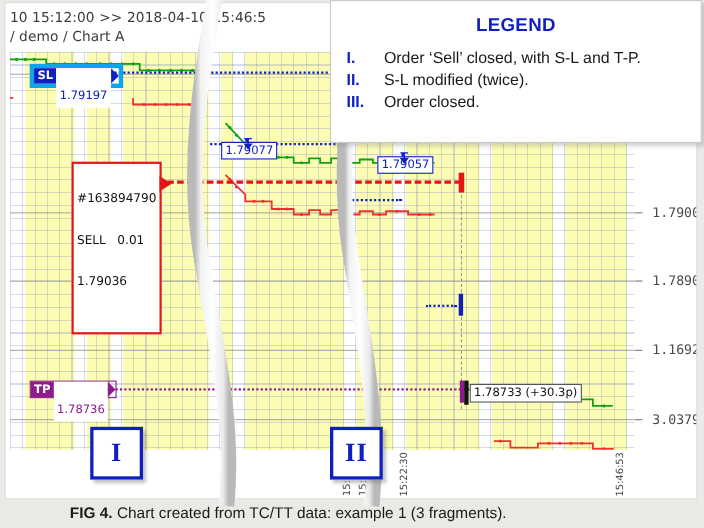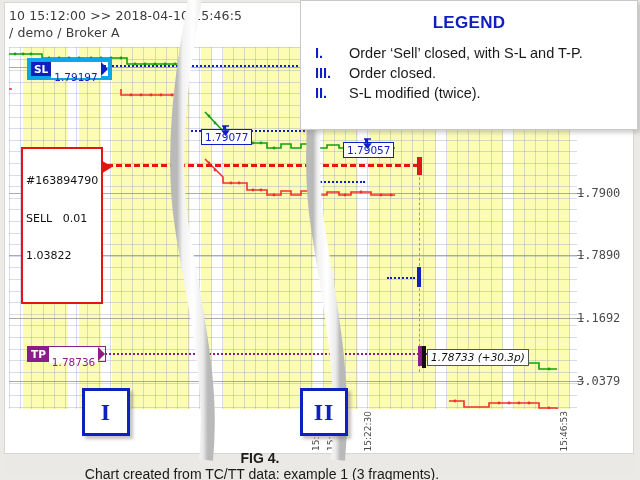--- a/index.html
+++ b/index.html
@@ -55,21 +55,21 @@
        rgba(120,140,190,.30) 0 1px, transparent 1px 11.6px);
   }
   .grid-major{position:absolute;left:0;right:0;height:1px;background:#8f8f8f;opacity:.75;}
 
   
   .pricescale{
     position:absolute;left:572px;top:44px;width:56px;height:406px;
     background:#ffffff;
   }
   .pricescale .tick{
-    position:absolute;left:0;color:#4a4a4a;font-size:12px;
+    position:absolute;left:16px;color:#4a4a4a;font-size:12px;
     font-family:"DejaVu Sans Mono", monospace;white-space:nowrap;
   }
   .tickmark{position:absolute;left:0;width:7px;height:1px;background:#7c7c7c;}
 
   
   .timescale{
     position:absolute;left:4px;top:406px;width:568px;height:44px;
     background:#ffffff;overflow:hidden;
   }
   .tlabel{
@@ -88,21 +88,21 @@
   .lvl-tp{border-top:2px dotted #8c1c8c;}
   .lvl-open{border-top:3px dashed #e41515;}
 
   
   .chip{
     position:absolute;display:flex;align-items:stretch;height:14px;
     font-size:10.5px;font-family:"DejaVu Sans", sans-serif;line-height:14px;
     white-space:nowrap;
   }
   .chip .tag{padding:0 3px;color:#fff;font-weight:bold;}
-  .chip .val{padding:8px 3px;background:#fff;}
+  .chip .val{padding:18px 3px;background:#fff;}
   .chip.sl{border:4px solid #0ea5e9;}
   .chip.sl .tag{background:#1020c0;}
   .chip.sl .val{color:#1020c0;}
   .chip.tp{border:1px solid #8c1c8c;}
   .chip.tp .tag{background:#8c1c8c;}
   .chip.tp .val{color:#8c1c8c;}
   .chip .arrow{
     width:0;height:0;border-top:7px solid transparent;border-bottom:7px solid transparent;
     align-self:center;
   }
@@ -114,21 +114,21 @@
     font-size:10.5px;font-family:"DejaVu Sans", sans-serif;padding:0 3px;height:14px;
     line-height:14px;white-space:nowrap;
   }
   .downarrow{
     position:absolute;width:9px;height:11px;
   }
 
   .orderbox{
     position:absolute;border:2px solid #e41515;background:#fff;
     font-size:11px;font-family:"DejaVu Sans", sans-serif;color:#111;
-    padding:1px 3px 2px 3px;line-height:12.5px;white-space:pre;
+    padding:1px 3px 2px 3px;line-height:12.5px;white-space:pre;margin-left:44px;
   }
   .orderbox .arrow{
     position:absolute;right:-11px;top:11px;width:0;height:0;
     border-top:7px solid transparent;border-bottom:7px solid transparent;
     border-left:11px solid #e41515;
   }
 
   .closebox{
     position:absolute;border:1px solid #555;background:#fff;color:#111;
     font-size:10.5px;font-family:"DejaVu Sans", sans-serif;padding:0 3px;height:15px;
@@ -173,36 +173,36 @@
   }
   .legend li .num{
     color:#1020c0;font-weight:bold;width:34px;text-align:left;
     padding-left:14px;flex:none;
   }
 
   
   .caption{
     position:absolute;left:0;top:452px;width:524px;height:28px;
     display:flex;align-items:center;justify-content:center;
-    font-size:14px;color:#1a1a1a;font-family:"Liberation Sans", sans-serif;flex-direction:column;
+    font-size:14px;color:#1a1a1a;font-family:"Liberation Sans", sans-serif;
   }
   .caption b{margin-right:4px;}
 </style>
 </head>
 <body>
 
 <div id="root">
 
   <div class="fig-frame"></div>
 
   <div class="terminal">
 
     <div class="hdr">
       <div class="hdr-line hdr-l1">10 15:12:00 &gt;&gt; 2018-04-10 15:46:5</div>
-      <div class="hdr-line hdr-l2">/ demo / Broker A</div>
+      <div class="hdr-line hdr-l2">/ demo / Chart A</div>
     </div>
 
     <div class="plot">
 
       <div class="bands">
         <div class="band" style="left:14px;width:45px;"></div>
         <div class="band" style="left:70px;width:22px;"></div>
         <div class="band" style="left:103px;width:78px;"></div>
         <div class="band" style="left:192px;width:11px;"></div>
         <div class="band" style="left:214px;width:90px;"></div>
@@ -355,26 +355,26 @@
       </svg>
 
       <div class="pricebox" style="left:334px;top:95px;">1.79057</div>
       <svg class="downarrow" style="left:354px;top:91px;" viewBox="0 0 9 11">
         <path d="M1,1 L8,1 M4.5,1 L4.5,7 M1.5,6 L4.5,10 L7.5,6 Z" fill="#1020c0" stroke="#1020c0" stroke-width="1.3"></path>
       </svg>
 
       <div class="orderbox" style="left:12px;top:100px;">
         <div>#163894790</div>
         <div><span>SELL</span>&nbsp;&nbsp;&nbsp;<span>0.01</span></div>
-        <div>1.03822</div>
+        <div>1.79036</div>
         <span class="arrow"></span>
       </div>
 
       <div class="closebox-bar" style="left:413px;top:299px;height:22px;"></div>
-      <div class="closebox" style="left:418px;top:302px;font-style:italic;">1.78733 (+30.3p)</div>
+      <div class="closebox" style="left:418px;top:302px;">1.78733 (+30.3p)</div>
 
     </div>
 
     <div class="pricescale">
       <div class="tickmark" style="top:146px;"></div>
       <div class="tick" style="top:139px;">1.7900</div>
       <div class="tickmark" style="top:208px;"></div>
       <div class="tick" style="top:201px;">1.7890</div>
       <div class="tickmark" style="top:271px;"></div>
       <div class="tick" style="top:264px;">1.1692</div>
@@ -414,26 +414,26 @@
   <div class="badge" style="left:300px;top:388px;">II</div>
 
   <div class="legend">
     <h1>LEGEND</h1>
     <ol>
       <li>
         <span class="num">I.</span>
         <span>Order ‘Sell’ closed, with S-L and T-P.</span>
       </li>
       <li>
+        <span class="num">II.</span>
+        <span>S-L modified (twice).</span>
+      </li>
+      <li>
         <span class="num">III.</span>
         <span>Order closed.</span>
-      </li>
-      <li>
-        <span class="num">II.</span>
-        <span>S-L modified (twice).</span>
       </li>
     </ol>
   </div>
 
   <div class="caption">
     <b>FIG 4.</b>
     <span>Chart created from TC/TT data: example 1 (3 fragments).</span>
   </div>
 
 </div>

